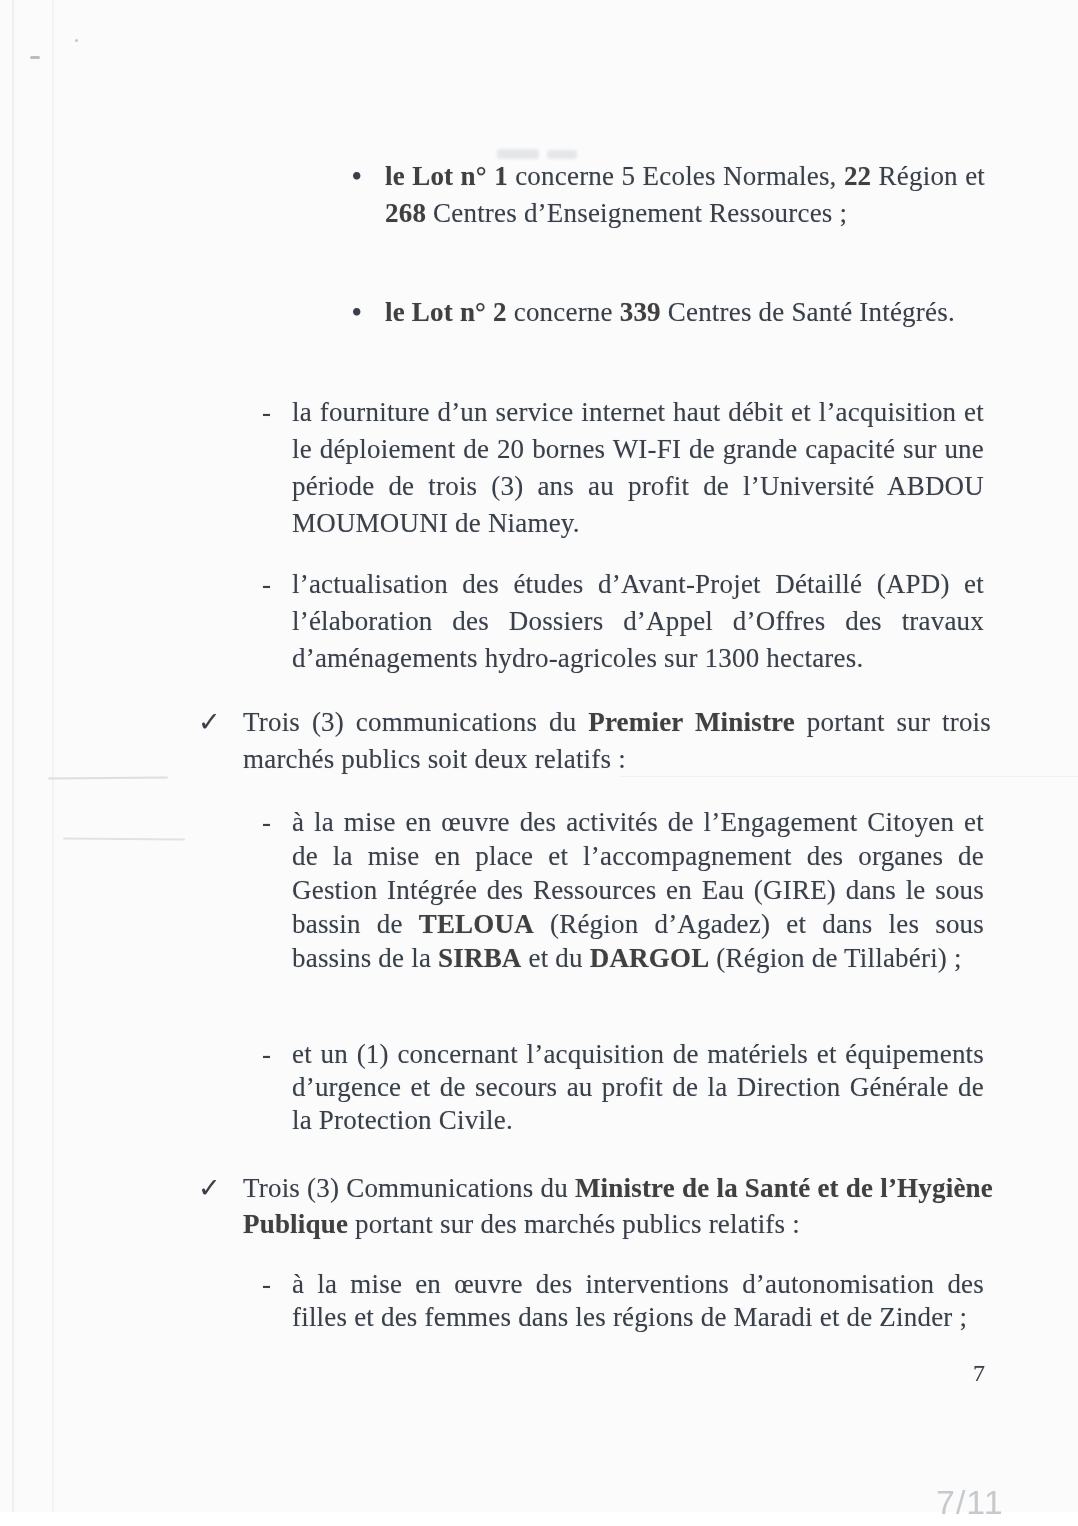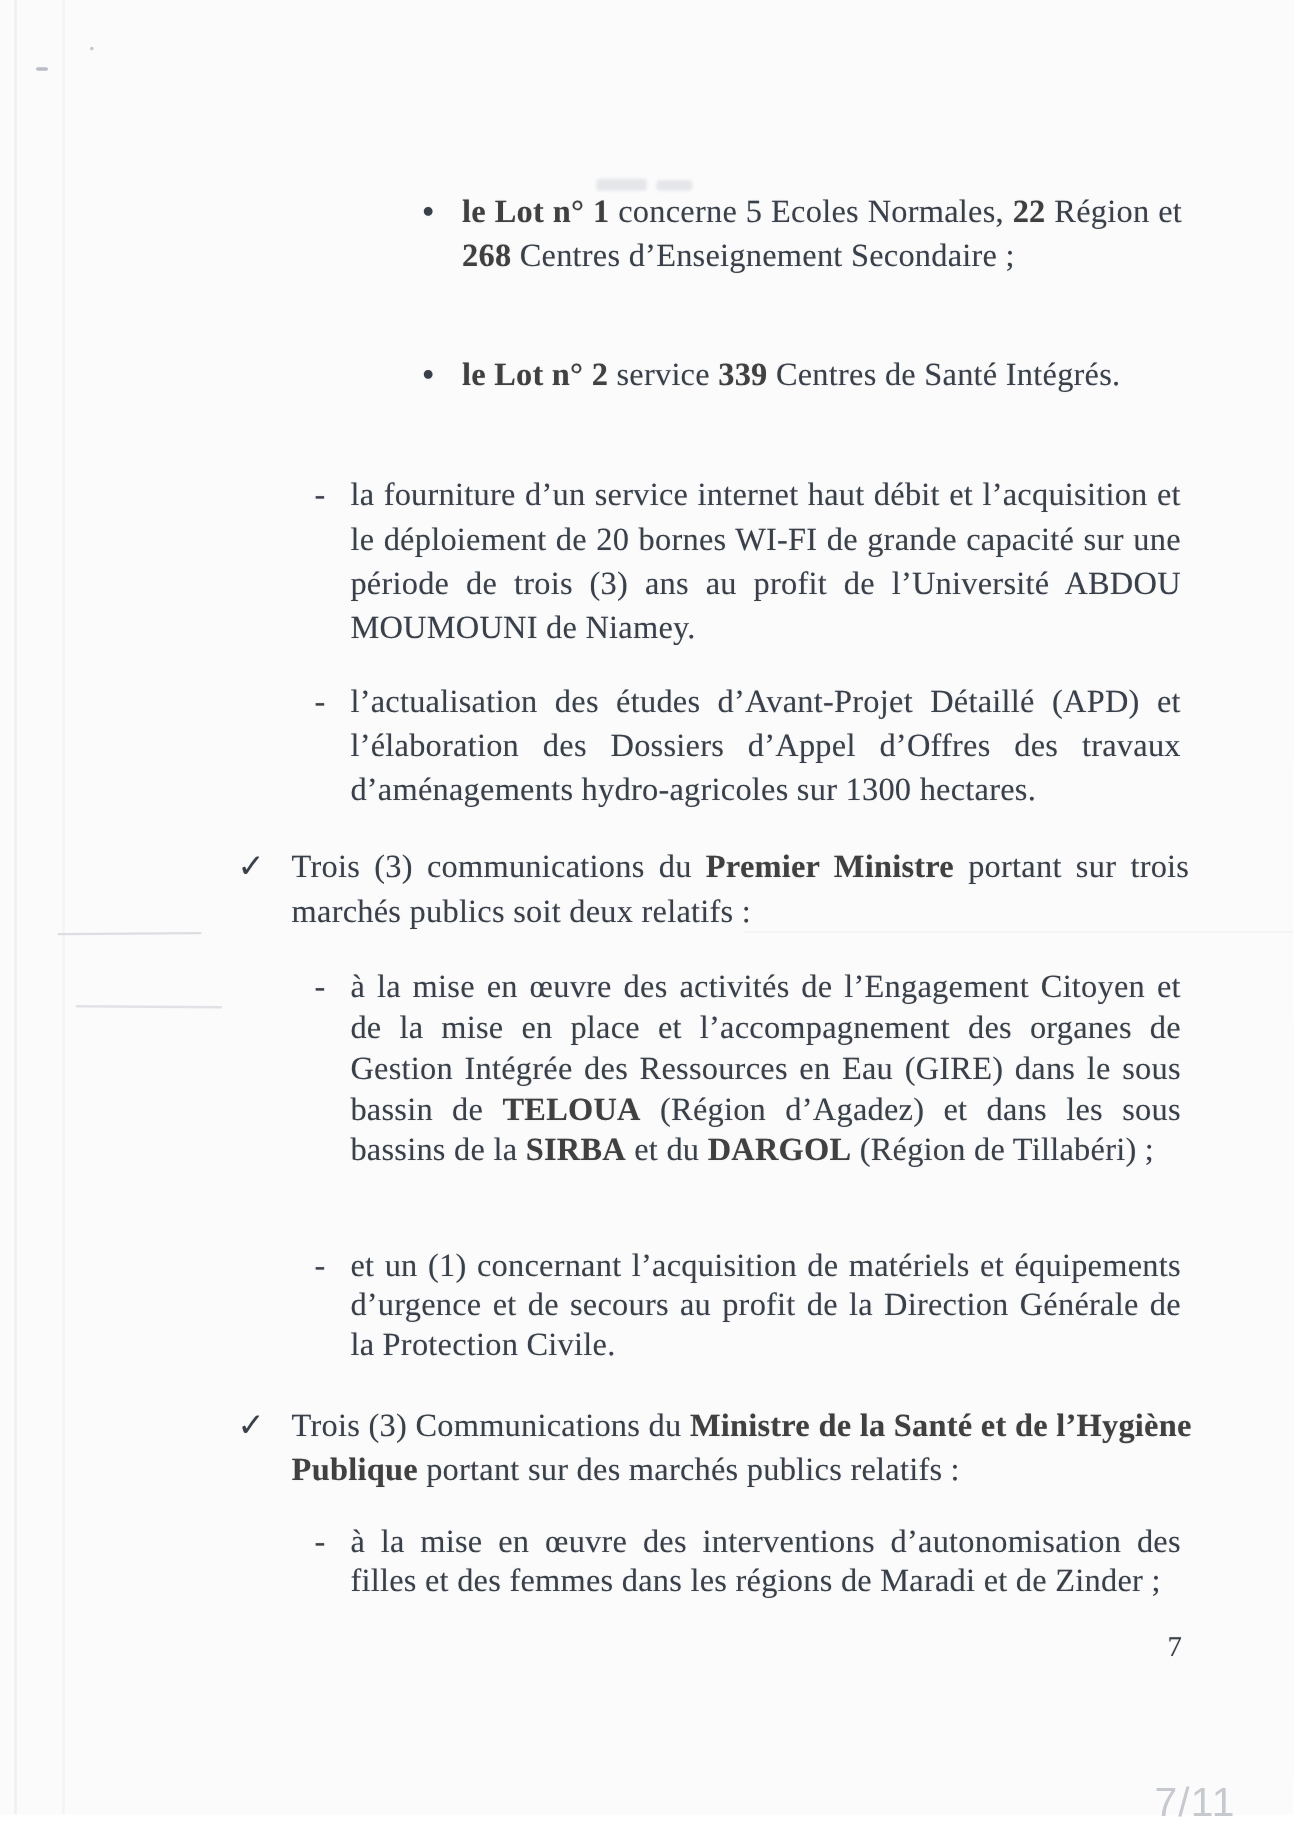--- a/index.html
+++ b/index.html
@@ -95,21 +95,21 @@
     position: absolute;
     left: 966px; top: 1360px;
     width: 26px;
     font-size: 24px;
     color: #3a4049;
     text-align: center;
     text-shadow: 0 0 1px rgba(57,64,73,0.28);
   }
   .pager {
     position: absolute;
-    left: 962px; top: 1483px;
+    left: 936px; top: 1483px;
     font-family: "Liberation Sans", sans-serif;
     font-size: 34px;
     color: #c6c9cd;
     letter-spacing: 1px;
     z-index: 3;
   }
 </style>
 </head>
 <body>
 
@@ -120,26 +120,26 @@
   <div class="hline a"></div>
   <div class="hline b"></div>
   <div class="hline c"></div>
   <div class="dash-mark"></div>
   <div class="speck"></div>
   <div class="ghost g1"></div>
   <div class="ghost g2"></div>
 
   <div class="block bullet-block lh37" style="left:352px; top:158px; width:633px;">
     <span class="marker">•</span>
-    <p><span class="b">le Lot n° 1 </span><span>concerne 5 Ecoles Normales, </span><span class="b">22</span><span> Région et </span><span class="b">268</span><span> Centres d’Enseignement Secondaire ;</span></p>
+    <p><span class="b">le Lot n° 1 </span><span>concerne 5 Ecoles Normales, </span><span class="b">22</span><span> Région et </span><span class="b">268</span><span> Centres d’Enseignement Ressources ;</span></p>
   </div>
 
   <div class="block bullet-block lh37" style="left:352px; top:294px; width:633px;">
     <span class="marker">•</span>
-    <p><span class="b">le Lot n° 2 </span><span>service </span><span class="b">339</span><span> Centres de Santé Intégrés.</span></p>
+    <p><span class="b">le Lot n° 2 </span><span>concerne </span><span class="b">339</span><span> Centres de Santé Intégrés.</span></p>
   </div>
 
   <div class="block dash-block lh37" style="left:262px; top:394px; width:722px;">
     <span class="marker">-</span>
     <p><span>la fourniture d’un service internet haut débit et l’acquisition et le déploiement de 20 bornes WI-FI de grande capacité sur une période de trois (3) ans au profit de l’Université ABDOU MOUMOUNI de Niamey.</span></p>
   </div>
 
   <div class="block dash-block lh37" style="left:262px; top:566px; width:722px;">
     <span class="marker">-</span>
     <p><span>l’actualisation des études d’Avant-Projet Détaillé (APD) et l’élaboration des Dossiers d’Appel d’Offres des travaux d’aménagements hydro-agricoles sur 1300 hectares.</span></p>

